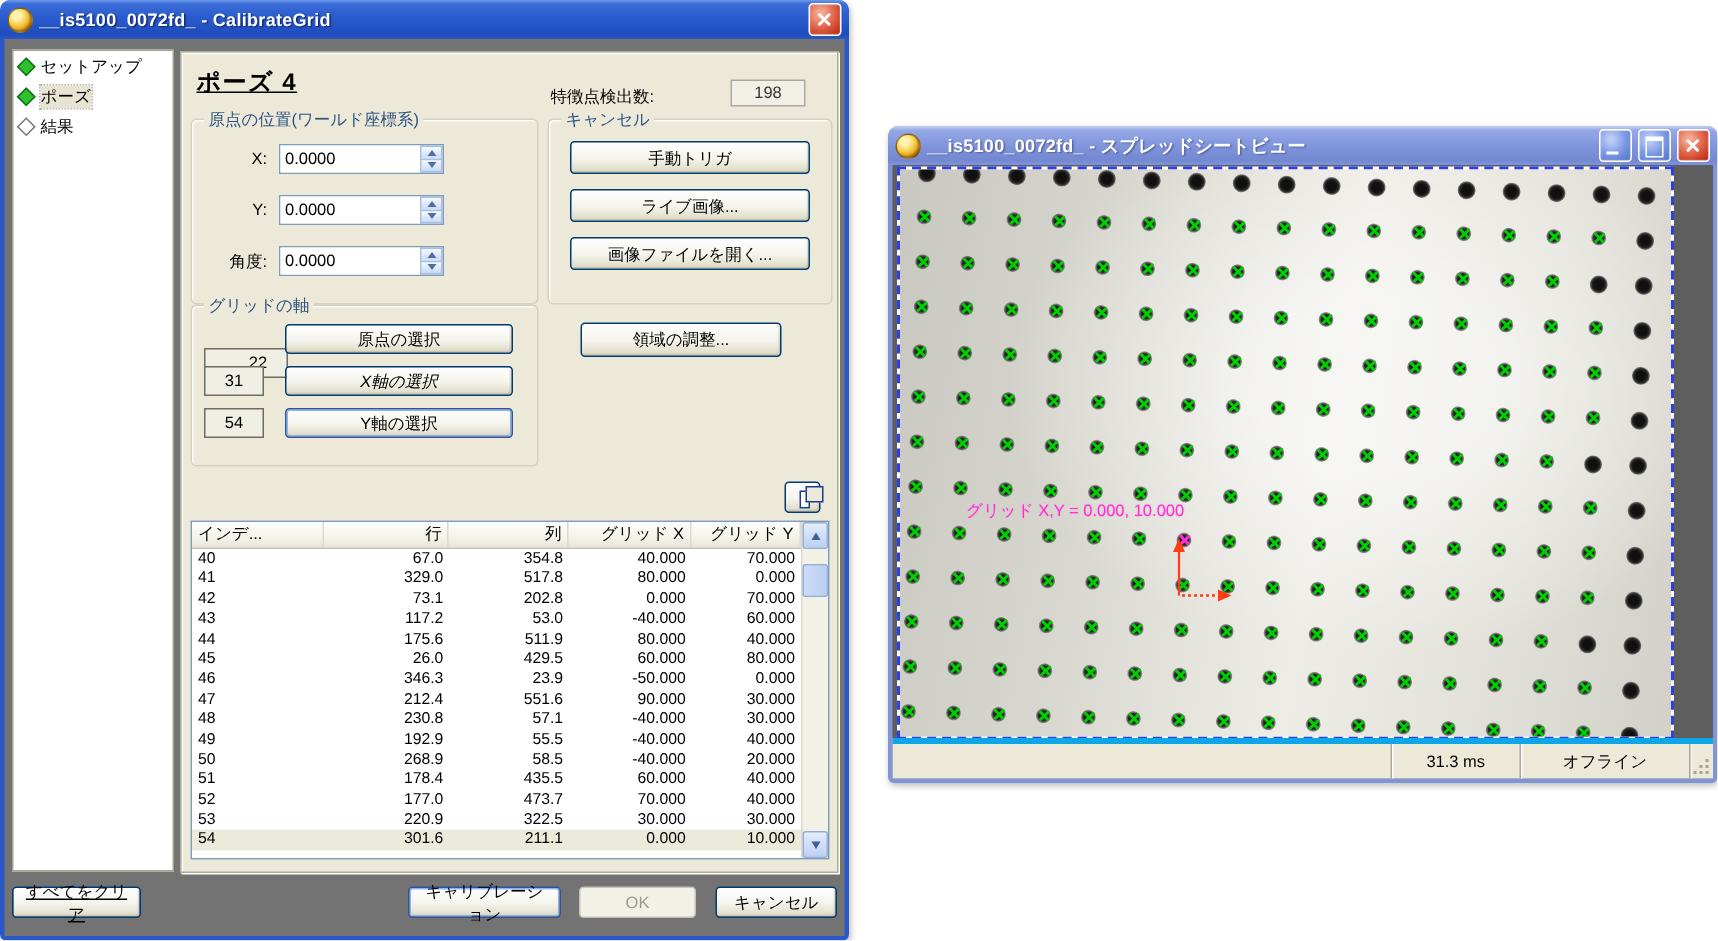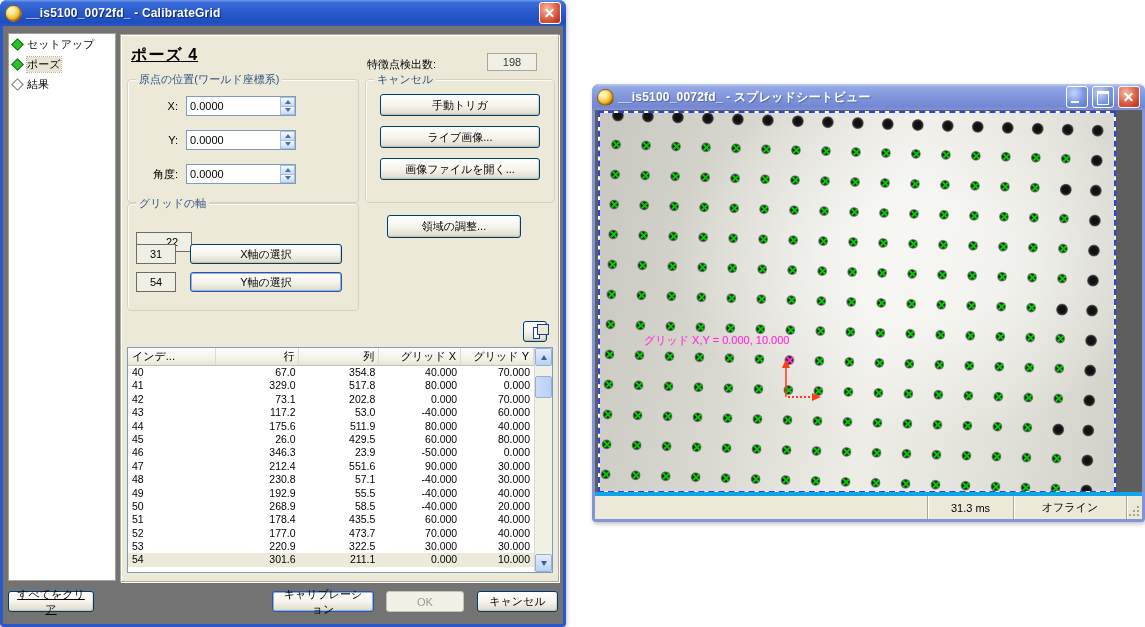--- a/index.html
+++ b/index.html
@@ -209,22 +209,23 @@
         <div class="groupbox gb-capture cap-btns">
           <span class="gb-title">キャンセル</span>
           <button class="xpbtn" style="top:14px;">手動トリガ</button>
           <button class="xpbtn" style="top:78px;">画像ファイルを開く...</button>
           <button class="xpbtn" style="top:46px;">ライブ画像...</button>
         </div>
 
         <div class="groupbox gb-axes">
           <span class="gb-title">グリッドの軸</span>
           <div class="valbox" style="left:8px;top:28px;padding-left:16px;">22</div>
+          <button class="xpbtn axis-row-btn" style="top:12px;">原点の選択</button>
           <div class="valbox" style="left:8px;top:40px;">31</div>
-          <button class="xpbtn axis-row-btn" style="top:40px;">X軸の選択</button>
+          <button class="xpbtn axis-row-btn" style="top:40px;font-style:italic;">X軸の選択</button>
           <div class="valbox" style="left:8px;top:68px;">54</div>
           <button class="xpbtn axis-row-btn focused" style="top:68px;">Y軸の選択</button>
         </div>
 
         <button class="xpbtn region-btn">領域の調整...</button>
 
         <button class="xpbtn copy-btn">
           <span class="copy-ic"></span>
         </button>
 

